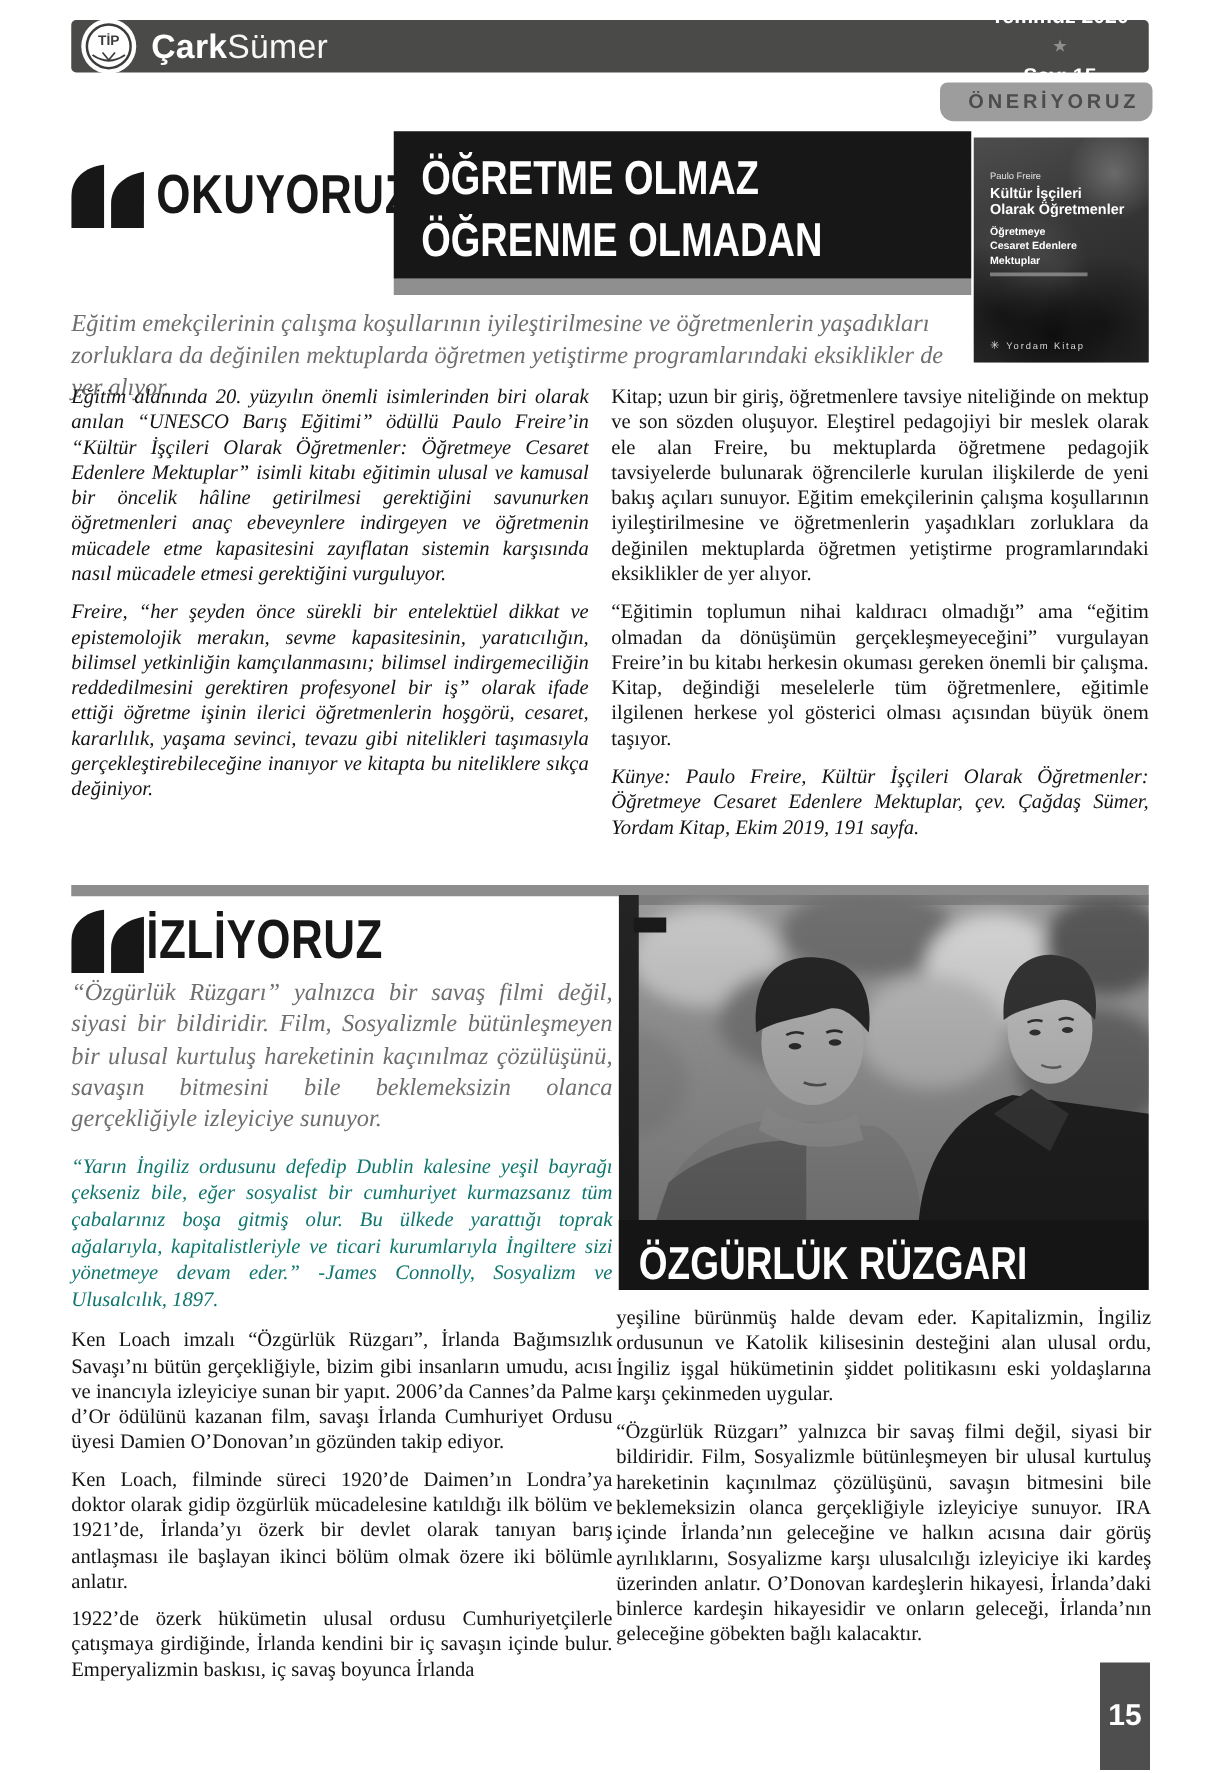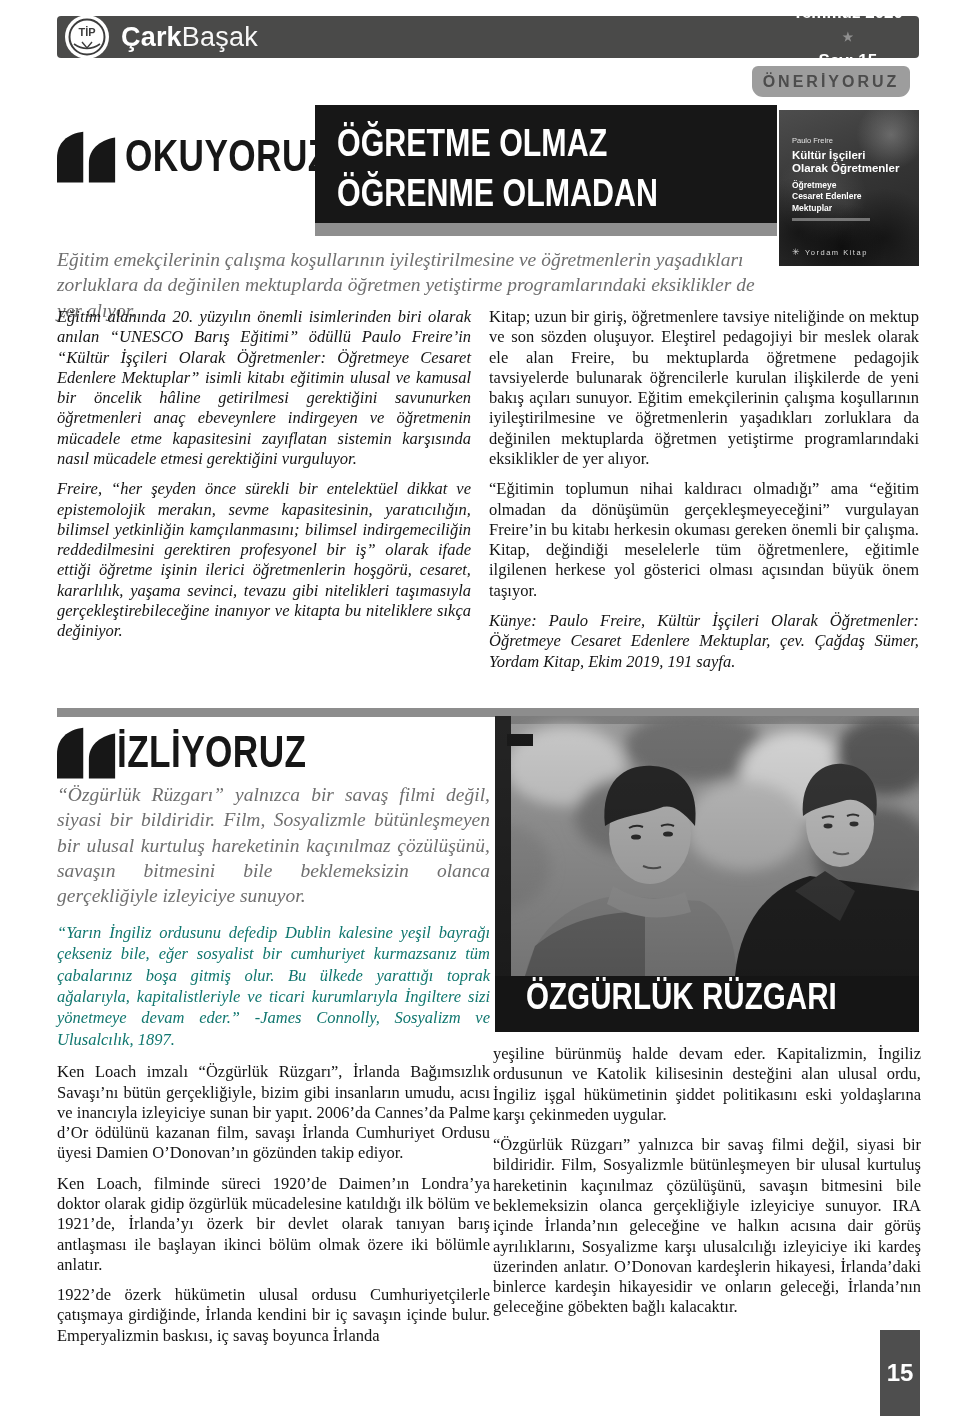--- a/index.html
+++ b/index.html
@@ -12,38 +12,38 @@
               display:flex;align-items:center;}
   #tip-logo{position:absolute;left:7px;top:-2px;width:46px;height:46px;}
   #brand{margin-left:64px;color:#fff;font-size:27px;letter-spacing:.2px;}
   #brand .b{font-weight:700;}
   #brand .l{font-weight:400;opacity:.96;}
   #issue{margin-left:auto;margin-right:16px;color:#fff;font-size:17px;font-weight:700;
          display:flex;align-items:center;gap:7px;flex-direction:column;}
   #issue .star{color:#8f8f8f;font-size:12px;}
   #badge{left:752px;top:66px;width:158px;height:31px;background:#9d9d9d;
          border-radius:6px 6px 11px 11px;display:flex;align-items:center;justify-content:center;
-         color:#4c4c4c;font-size:16px;font-weight:600;letter-spacing:3px;}
+         color:#4c4c4c;font-size:16px;font-weight:600;letter-spacing:3px;padding-left:12px;}
 
   
   .cond{display:inline-block;font-family:"Liberation Sans",sans-serif;font-weight:700;
         transform:scaleX(.8);transform-origin:0 50%;white-space:nowrap;}
 
   
   .sec-title{font-size:44px;color:#171717;letter-spacing:.5px;}
   .qicon{width:60px;height:56px;}
 
   
   #banner{left:315px;top:105px;width:462px;height:118px;background:#171717;color:#fff;
           padding:13px 0 0 22px;box-sizing:border-box;}
   #banner .line{font-size:38px;line-height:1.32;}
   #banner-underline{left:315px;top:223px;width:462px;height:13px;background:#8f8f8f;}
 
   
-  #book-cover{left:779px;top:110px;width:140px;height:156px;color:#fff;box-sizing:border-box;
+  #book-cover{left:779px;top:110px;width:140px;height:180px;color:#fff;box-sizing:border-box;
     padding:26px 10px 8px 13px;
     background:
       radial-gradient(circle at 80% 16%, rgba(210,210,210,.30), transparent 20%),
       radial-gradient(circle at 15% 78%, rgba(0,0,0,.55), transparent 32%),
       radial-gradient(circle at 45% 88%, rgba(0,0,0,.6), transparent 28%),
       radial-gradient(circle at 75% 82%, rgba(0,0,0,.5), transparent 30%),
       radial-gradient(circle at 30% 55%, rgba(120,120,120,.35), transparent 35%),
       linear-gradient(160deg,#4d4d4d 0%,#353535 45%,#242424 100%);}
   #book-cover .author{font-size:7.5px;color:#e2e2e2;margin-bottom:4px;}
   #book-cover .title{font-size:11.5px;font-weight:700;line-height:1.15;width:112px;margin-bottom:5px;}
@@ -68,21 +68,21 @@
 
   #divider{left:57px;top:708px;width:862px;height:9px;background:#8d8d8d;}
 
   
   #iz-head{left:57px;top:727px;display:flex;align-items:flex-start;gap:0;}
   #iz-col-left{left:57px;top:782px;width:433px;}
   #iz-col-left .intro{text-align:justify;margin-bottom:13px;}
 
   #film-photo{left:495px;top:716px;width:424px;height:260px;}
   #film-banner{left:495px;top:976px;width:424px;height:56px;background:#151515;color:#fff;
-               display:flex;align-items:flex-start;padding-left:31px;box-sizing:border-box;}
+               display:flex;align-items:flex-end;padding-left:16px;box-sizing:border-box;}
   #film-banner .line{font-size:37px;}
   #iz-col-right{left:493px;top:1044px;width:428px;}
 
   
   #page-num{left:880px;top:1330px;width:40px;height:86px;background:#4e4e4e;color:#fff;
             font-weight:700;font-size:24px;display:flex;justify-content:center;align-items:center;}
 
   #ok-head{left:57px;top:131px;display:flex;align-items:flex-start;gap:8px;}
 </style>
 </head>
@@ -92,21 +92,21 @@
 
   <div class="abs" id="header-bar">
     <svg id="tip-logo" viewBox="0 0 46 46">
       <circle cx="23" cy="23" r="22" fill="#ffffff"></circle>
       <circle cx="23" cy="23" r="17.5" fill="none" stroke="#3c3c3c" stroke-width="2"></circle>
       <path d="M10,30 q13,9 26,0" fill="none" stroke="#3c3c3c" stroke-width="1.6"></path>
       <path d="M18,28 l5,6 l5,-6" fill="none" stroke="#3c3c3c" stroke-width="1.4"></path>
       <text x="23" y="22" text-anchor="middle" font-size="11" font-weight="bold" fill="#3c3c3c">TİP</text>
     </svg>
     <div id="brand">
-      <span class="b">Çark</span><span class="l">Başak</span>
+      <span class="b">Çark</span><span class="l">Sümer</span>
     </div>
     <div id="issue">
       <span>Temmuz 2020</span>
       <span class="star">★</span>
       <span>Sayı 15</span>
     </div>
   </div>
   <div class="abs" id="badge">
     <span>ÖNERİYORUZ</span>
   </div>

